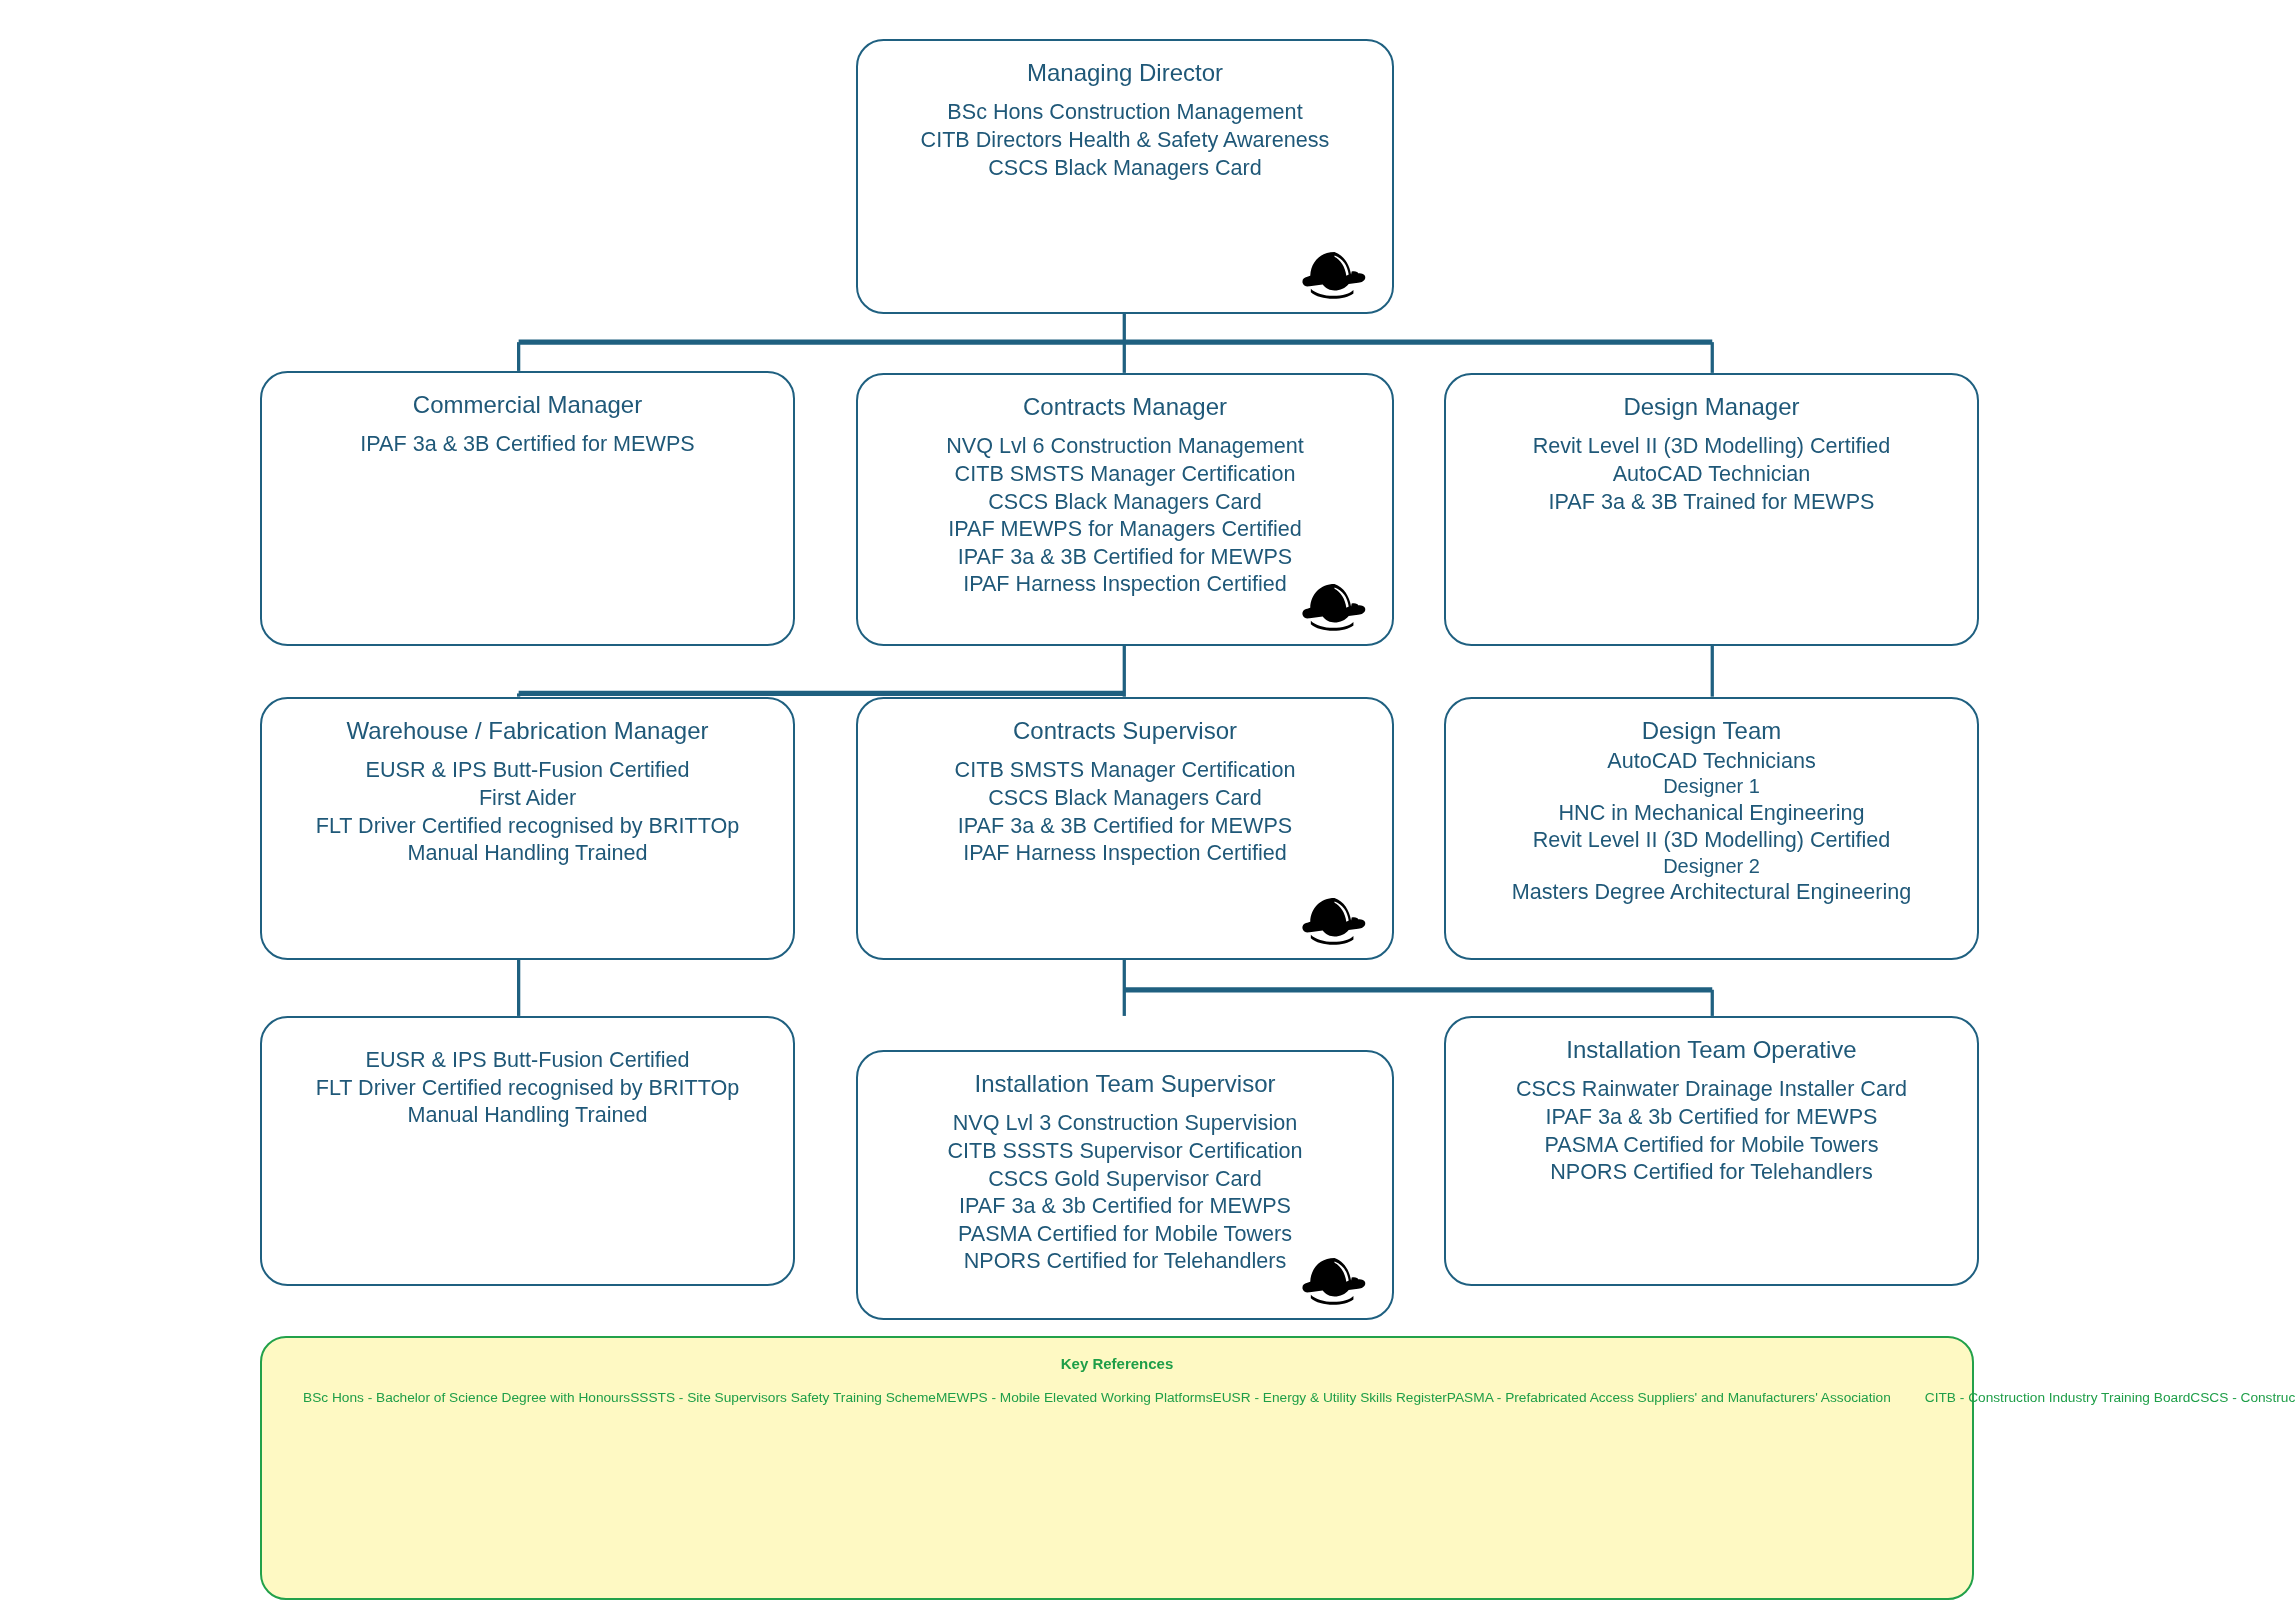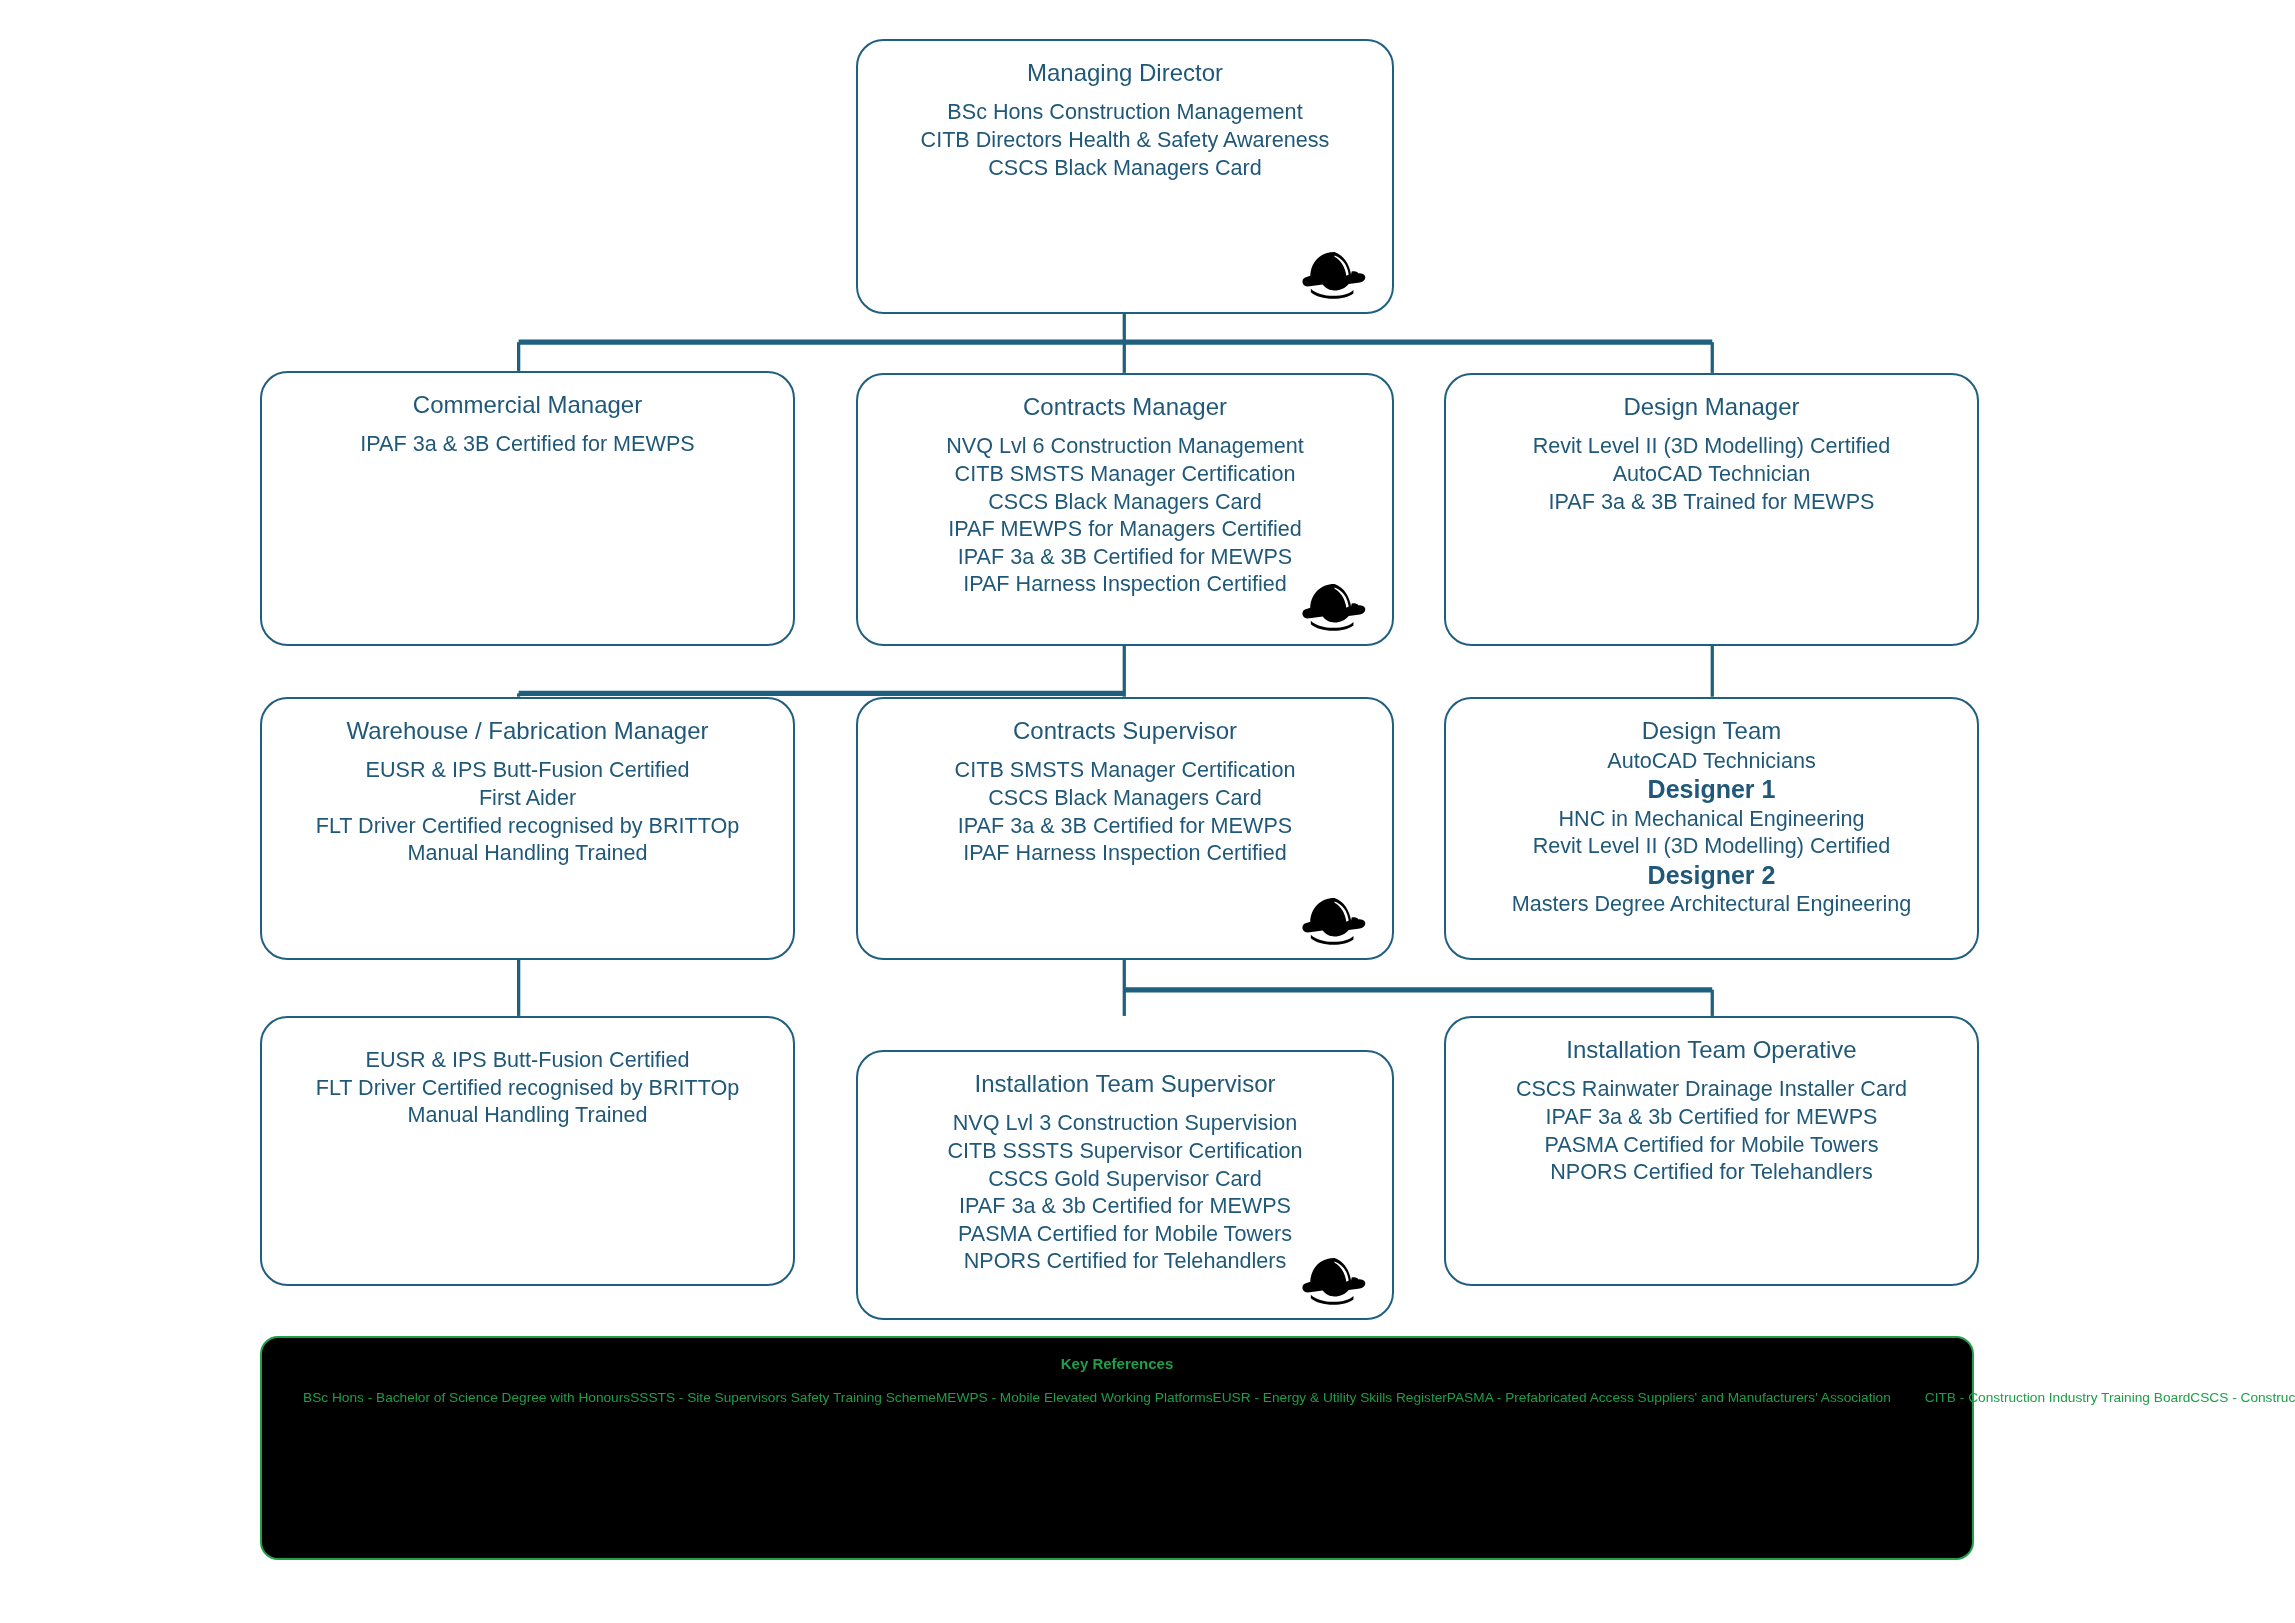--- a/index.html
+++ b/index.html
@@ -53,44 +53,44 @@
   .node-lines {
     margin-top: 11px;
     font-size: 21.6px;
     line-height: 1.28;
     color: #1F5878;
   }
   .node-lines .ln { display:block; white-space: nowrap; }
 
   
   .node.compact .node-lines { margin-top: 1.3px; }
-  .node.compact .ln.big { font-size: 25px; line-height:1.22;font-weight:bold; }
+  .node.compact .ln.big { font-size: 20px; line-height:1.22; }
 
   
   .hardhat {
     position: absolute;
     right: 22px;
     bottom: 10.5px;
     width: 71px;
     height: 55px;
     z-index: 3;
   }
 
   
   #legend {
     position: absolute;
     z-index: 2;
     box-sizing: border-box;
     left: 260px;
     top: 1336px;
     width: 1714px;
-    height: 224px;
+    height: 264px;
     border: 2.6px solid #22A14A;
-    border-radius: 18px;
-    background: #000000;
+    border-radius: 26px;
+    background: #fef9c3;
   }
   #legend-title {
     text-align: center;
     color: #1E9E48;
     font-size: 15px;
     font-weight: bold;
     margin-top: 17px;
   }
   #legend-cols {
     display: flex;

